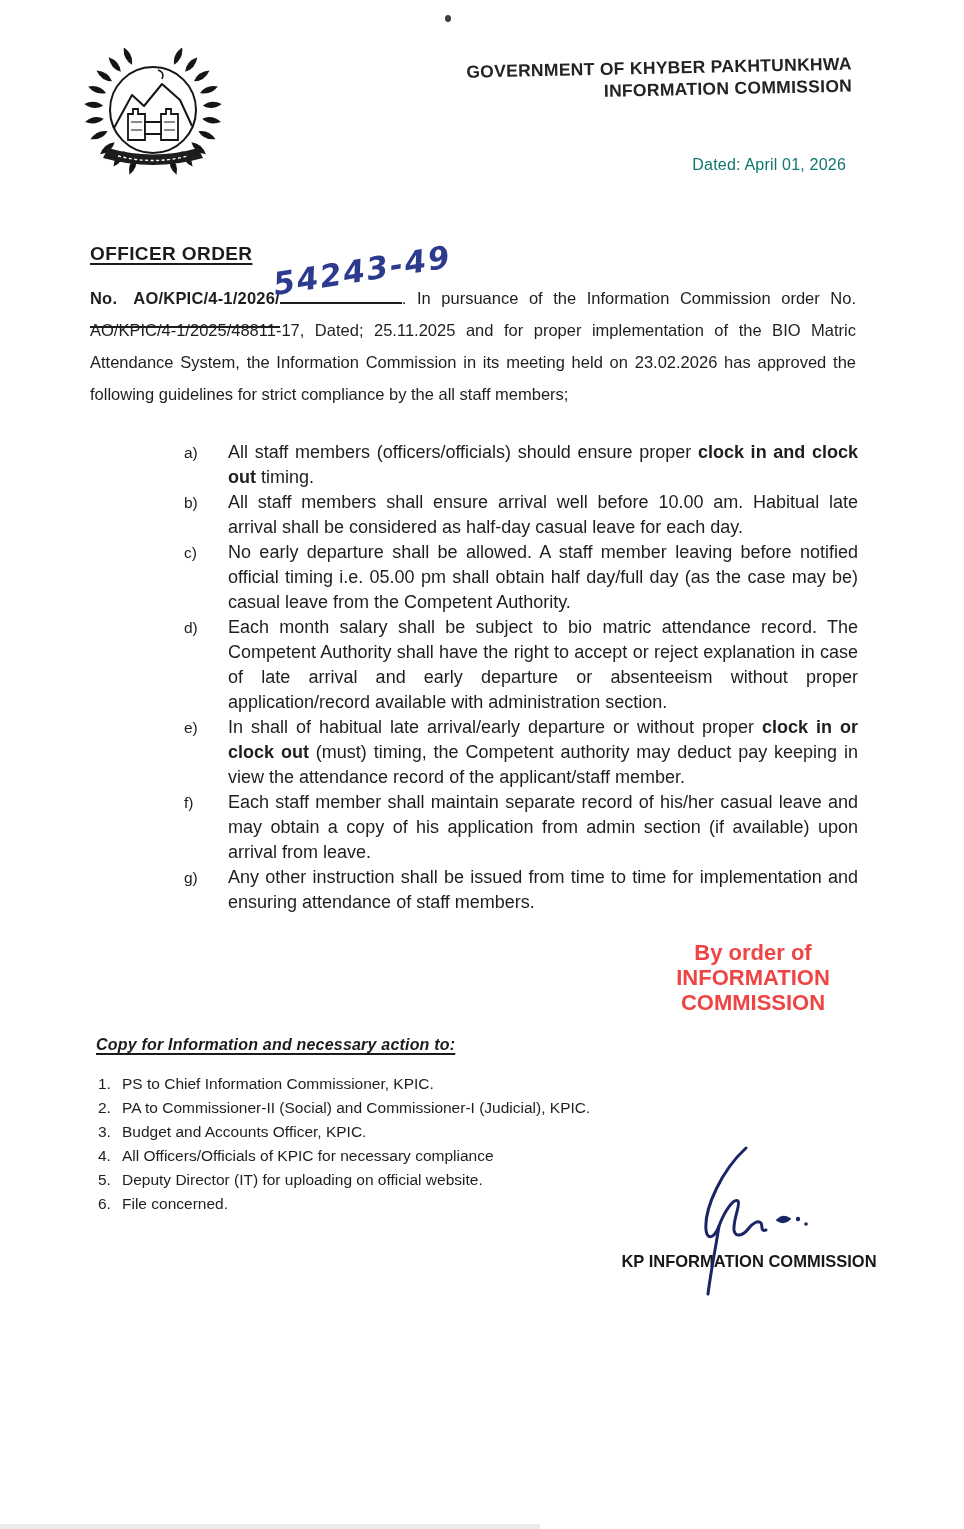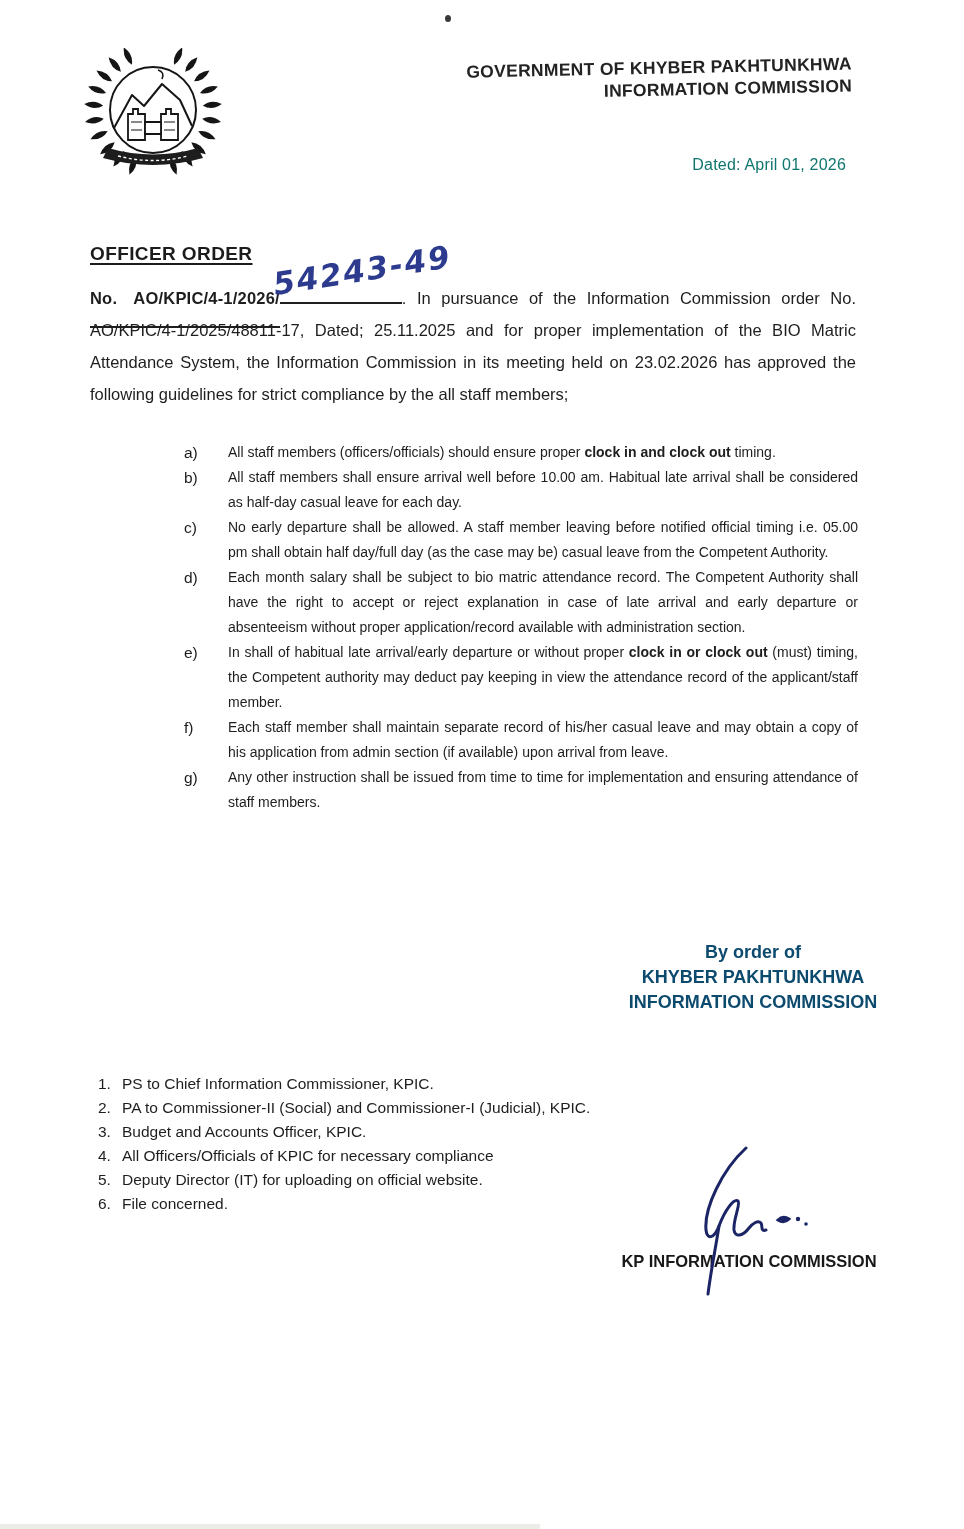--- a/index.html
+++ b/index.html
@@ -51,26 +51,26 @@
     position:absolute;left:-4px;bottom:2px;
     font-size:31px;font-style:italic;font-weight:bold;
     color:#2c3b8e;white-space:nowrap;letter-spacing:2px;
     transform:rotate(-9deg);transform-origin:left bottom;
     font-family:"DejaVu Sans", sans-serif;
   }
   
   .guidelines{position:absolute;left:184px;top:440px;width:674px;}
   .g-item{display:flex;}
   .g-label{flex:0 0 44px;font-size:15.5px;line-height:25px;}
-  .g-text{flex:1;font-size:14px;line-height:25px;text-align:justify;color:#1e1e1e;}
+  .g-text{flex:1;font-size:18px;line-height:25px;text-align:justify;color:#1e1e1e;}
   .g-bold{font-weight:bold;}
   
   .by-order{
     position:absolute;left:612px;top:940px;width:282px;
-    text-align:center;font-weight:bold;font-size:18px;line-height:25px;color:#0c4a6e;
+    text-align:center;font-weight:bold;font-size:22px;line-height:25px;color:#ef4444;
   }
   
   .copy-heading{
     position:absolute;left:96px;top:1036px;
     font-size:16px;font-weight:bold;font-style:italic;letter-spacing:.2px;
     text-decoration:underline;text-underline-offset:3px;text-decoration-thickness:2px;
   }
   .copy-list{position:absolute;left:98px;top:1072px;width:560px;}
   .c-item{display:flex;font-size:15.5px;line-height:24px;color:#1e1e1e;}
   .c-num{flex:0 0 24px;}
@@ -170,24 +170,24 @@
       <span class="g-text"><span>Each staff member shall maintain separate record of his/her casual leave and may obtain a copy of his application from admin section (if available) upon arrival from leave.</span><span class="g-bold"></span><span></span></span>
     </div>
     <div class="g-item">
       <span class="g-label">g)</span>
       <span class="g-text"><span>Any other instruction shall be issued from time to time for implementation and ensuring attendance of staff members.</span><span class="g-bold"></span><span></span></span>
     </div>
   </div>
 
   <div class="by-order">
     <div>By order of</div>
-    <div>KHYBER PAKHTUNKHWA</div>
     <div>INFORMATION COMMISSION</div>
   </div>
 
+  <div class="copy-heading">Copy for Information and necessary action to:</div>
 
   <div class="copy-list">
     <div class="c-item">
       <span class="c-num">1.</span>
       <span class="c-text">PS to Chief Information Commissioner, KPIC.</span>
     </div>
     <div class="c-item">
       <span class="c-num">2.</span>
       <span class="c-text">PA to Commissioner-II (Social) and Commissioner-I (Judicial), KPIC.</span>
     </div>

